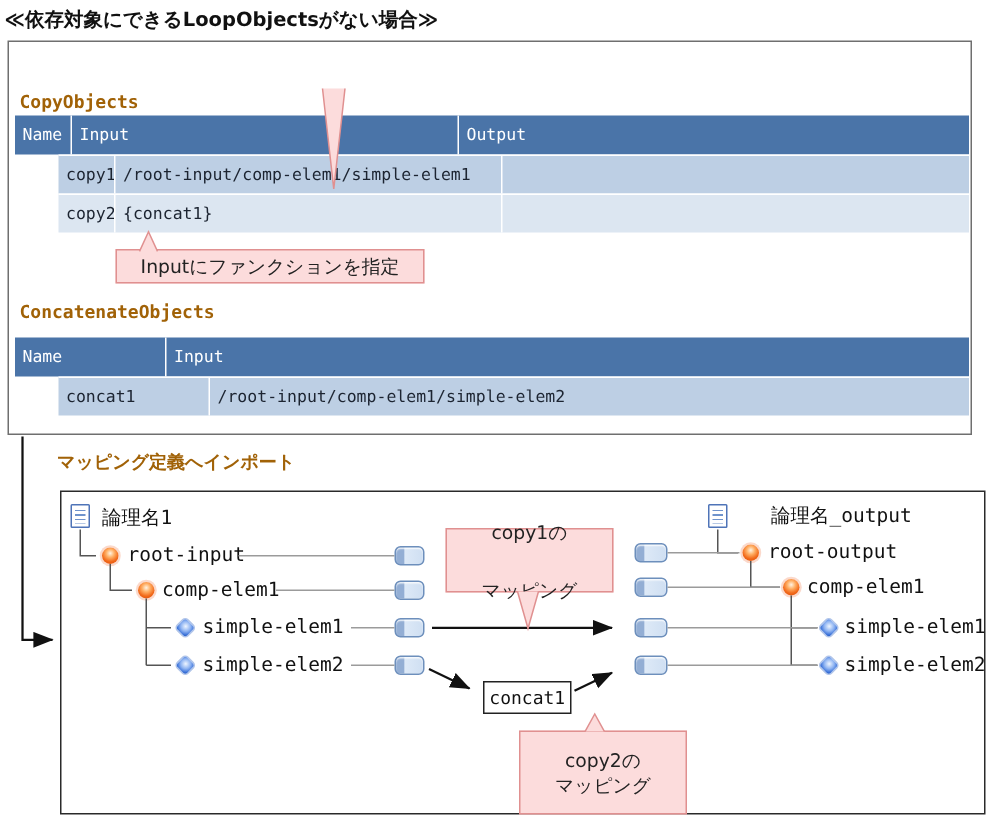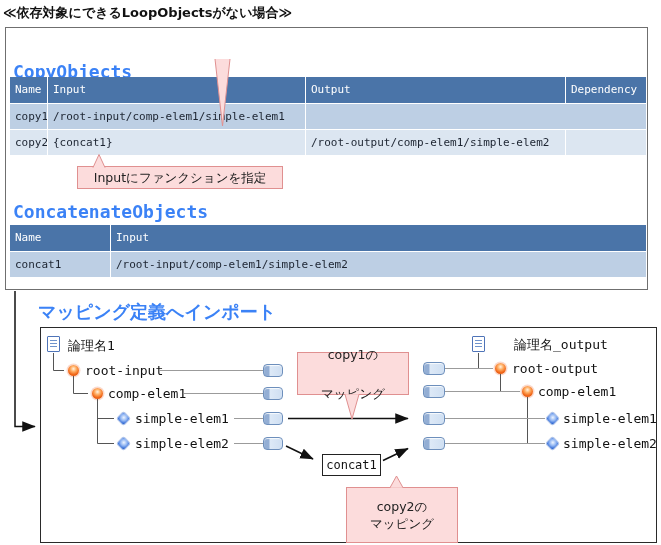--- a/index.html
+++ b/index.html
@@ -7,30 +7,30 @@
          font-family:"DejaVu Sans","Liberation Sans",sans-serif;}
   .abs{position:absolute;}
 
   .page-title{left:3px;top:4px;font-size:13px;font-weight:bold;color:#111;white-space:nowrap;}
 
   .panel{box-sizing:border-box;background:#fff;}
   .panel-tables{left:5px;top:27px;width:643px;height:263px;border:1.5px solid #6f6f6f;}
   .panel-diagram{left:40px;top:327px;width:617px;height:216px;border:1.5px solid #2a2a2a;}
 
   .caption{font-family:"DejaVu Sans Mono","Liberation Mono",monospace;
-           font-size:18px;font-weight:bold;color:#3b82f6;white-space:nowrap;}
+           font-size:12px;font-weight:bold;color:#a16207;white-space:nowrap;}
 
   .callout{background:#fcdcdc;border:1px solid #e09090;box-sizing:border-box;
            display:flex;flex-direction:column;align-items:center;justify-content:center;
            color:#222;text-align:center;}
   .callout .cl{font-size:12.5px;line-height:17px;white-space:nowrap;}
 
   .tbl{position:absolute;width:636px;}
   .trow{display:flex;height:26px;box-sizing:border-box;}
-  .trow + .trow{border-top:1px solid #fff;}
+  .trow + .trow{border-top:1px solid #fff;margin-left:29px;}
   .tcell{box-sizing:border-box;height:100%;padding-left:5px;overflow:hidden;white-space:nowrap;
          font-family:"DejaVu Sans Mono","Liberation Mono",monospace;font-size:11px;line-height:25px;}
   .tcell + .tcell{border-left:1px solid #fff;}
   .thead{background:#4a74a8;}
   .thead .tcell{color:#fff;}
   .rowA{background:#bdcfe4;}
   .rowB{background:#dce6f1;}
   .rowA .tcell,.rowB .tcell{color:#1c2431;}
 
   .tnode{position:absolute;font-family:"DejaVu Sans Mono","Liberation Mono",monospace;
@@ -70,31 +70,29 @@
   <div class="abs panel panel-tables"></div>
 
 
   <div class="abs caption" style="left:13px;top:61px;">CopyObjects</div>
 
   <div class="tbl" style="left:10px;top:77px;">
     <div class="trow thead">
       <div class="tcell" style="width:37px">Name</div>
       <div class="tcell" style="width:258px">Input</div>
       <div class="tcell" style="width:260px">Output</div>
-      <div class="tcell" style="width:81px">Dependency</div>
     </div>
     <div class="trow rowA">
       <div class="tcell" style="width:37px">copy1</div>
       <div class="tcell" style="width:258px">/root-input/comp-elem1/simple-elem1</div>
       <div class="tcell" style="width:81px"></div>
     </div>
     <div class="trow rowB">
       <div class="tcell" style="width:37px">copy2</div>
       <div class="tcell" style="width:258px">{concat1}</div>
-      <div class="tcell" style="width:260px">/root-output/comp-elem1/simple-elem2</div>
       <div class="tcell" style="width:81px"></div>
     </div>
   </div>
 
   <div class="abs callout" style="left:77px;top:166px;width:206px;height:23px;">
     <div class="cl">Inputにファンクションを指定</div>
   </div>
 
   <div class="abs caption" style="left:13px;top:201px;">ConcatenateObjects</div>
 

